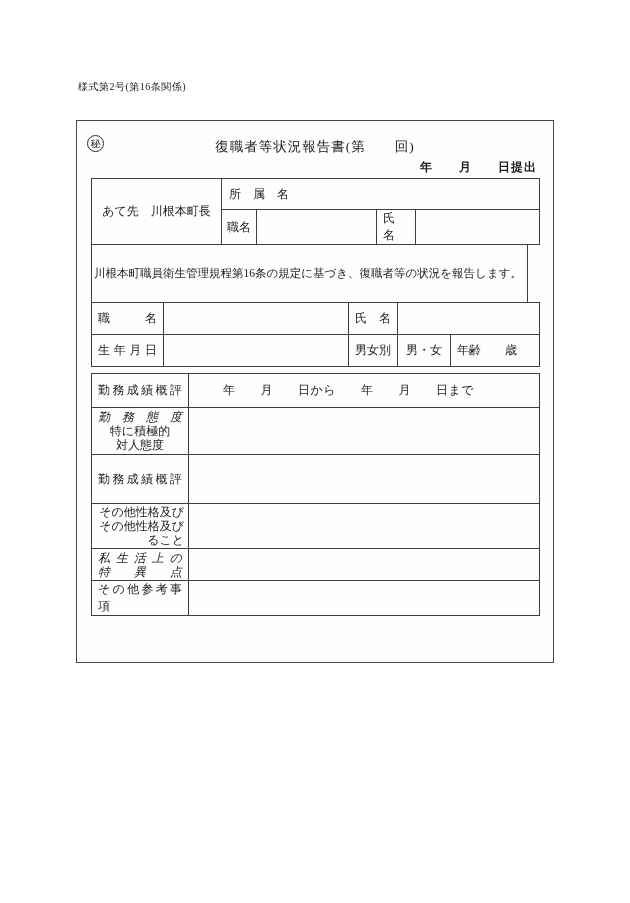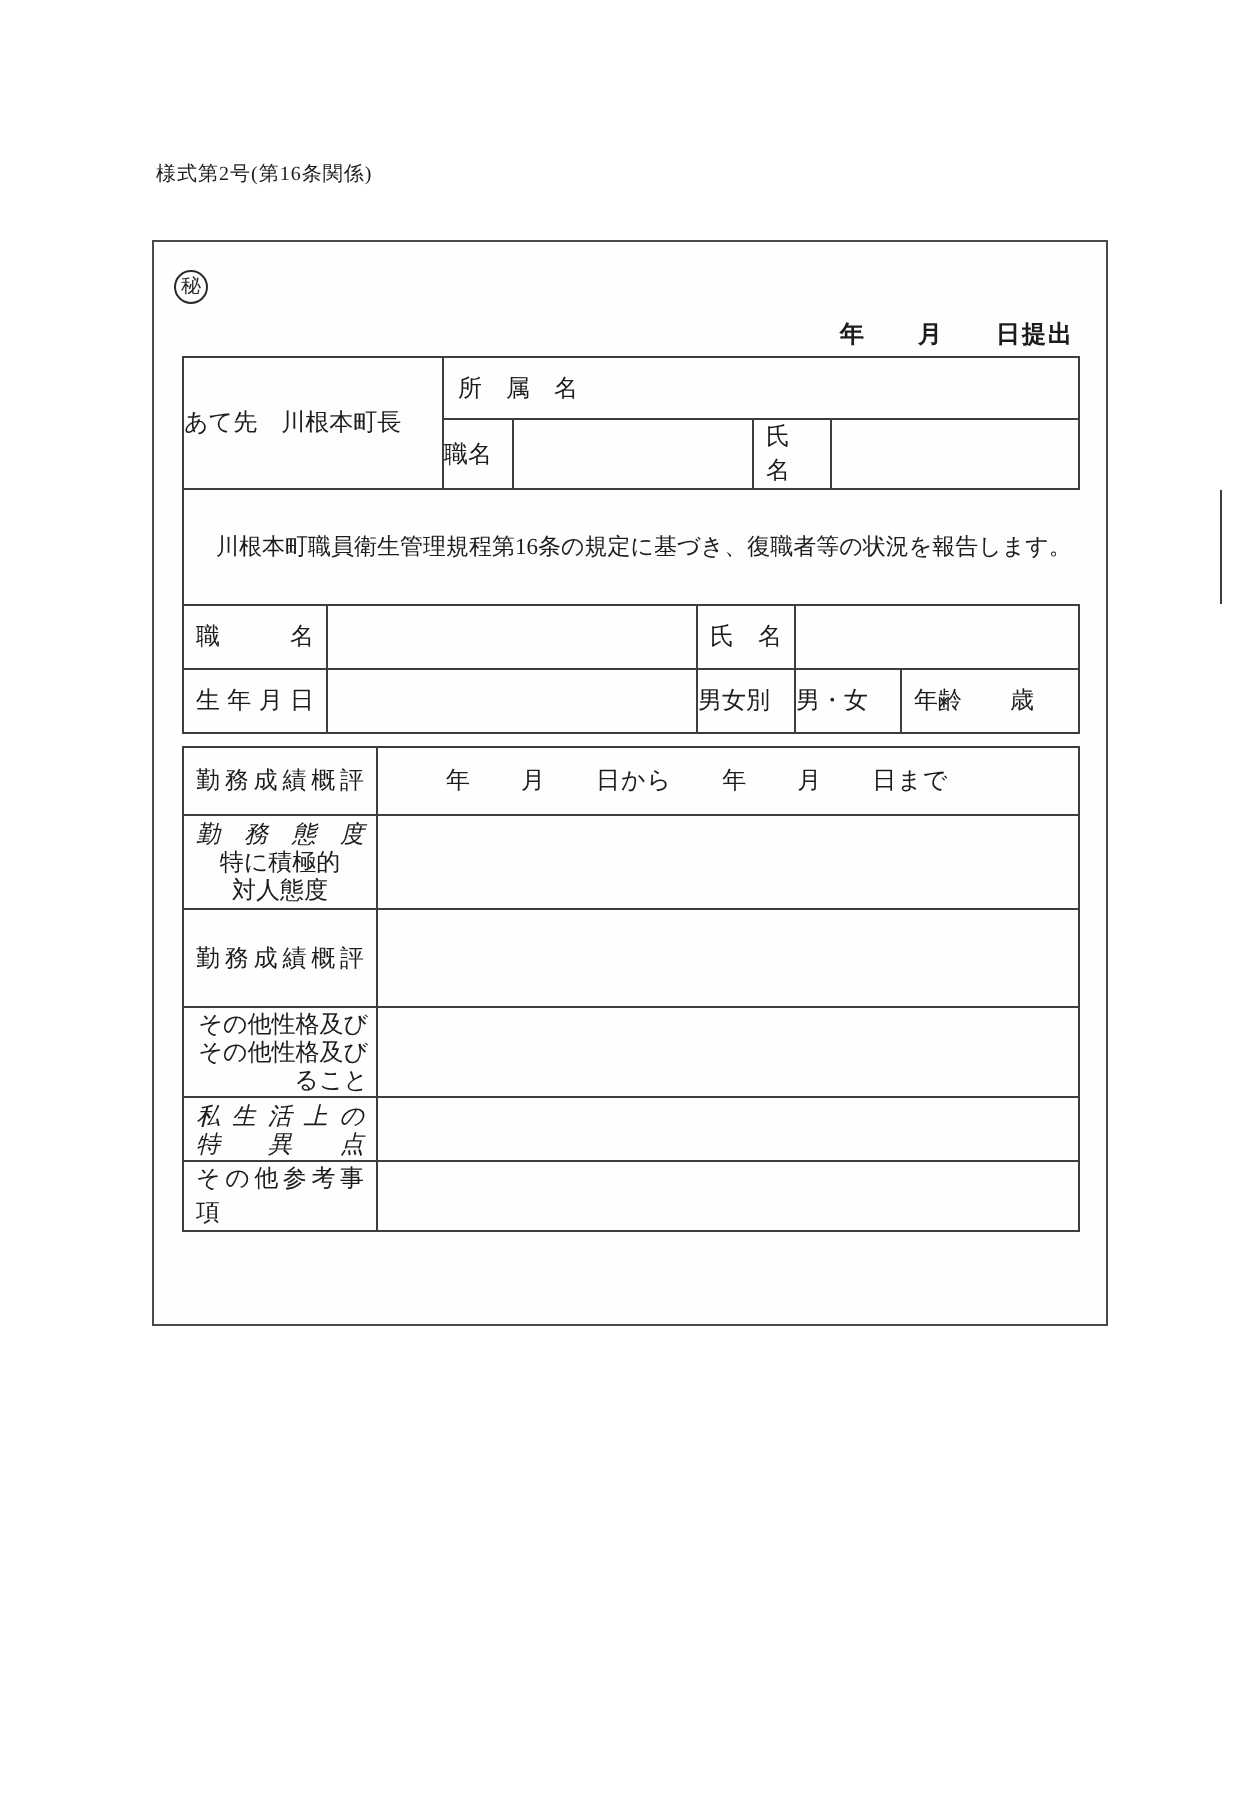--- a/index.html
+++ b/index.html
@@ -30,48 +30,49 @@
   .submit-date {
     position:absolute; top:38px; right:16px;
     font-size:12px; letter-spacing:1px;font-weight:bold;
   }
   .form-area { position:absolute; left:14px; top:57px; width:448px; }
   table.tbl { border-collapse:collapse; table-layout:fixed; width:448px; }
   table.tbl td {
     border:1px solid #3d3d3d; vertical-align:middle;
     font-size:12px; overflow:hidden;
   }
-  .c-center { text-align:left; }
+  .c-center { text-align:center; }
   .pl6 { padding-left:7px; }
   .jlabel { text-align:justify; text-align-last:justify; padding:0 6px; }
   .statement {
-    width:520px; height:57px;
+    width:437px; height:57px;
     border-left:1px solid #3d3d3d; border-right:1px solid #3d3d3d;
     display:flex; align-items:center;
-    padding-left:16px; font-size:11.5px; white-space:nowrap;
+    padding-left:2px; font-size:11.5px; white-space:nowrap;
   }
   .tbl-gap { height:6px; }
   .lab-lines { width:100%; line-height:14px; }
   .lab-lines .jline { text-align:justify; text-align-last:justify; padding:0 6px;font-style:italic; }
   .lab-lines .cline { text-align:center; }
   .lab-lines .lline { text-align:right; padding:0 4px; }
   .obs-period-value { padding-left:34px; letter-spacing:0.5px; }
   .age-cell { padding-left:6px; }
 </style>
 </head>
 <body>
 
 <div class="form-no">様式第2号(第16条関係)</div>
 
 <div class="sheet">
 
   <div class="secret">
     <span>秘</span>
   </div>
 
+  <div class="title">復職者等状況報告書(第　　回)</div>
   <div class="submit-date">年　　月　　日提出</div>
 
   <div class="form-area">
 
     <table class="tbl">
       <colgroup>
         <col style="width:130px">
           <col style="width:35px">
           <col style="width:120px">
           <col style="width:39px">

